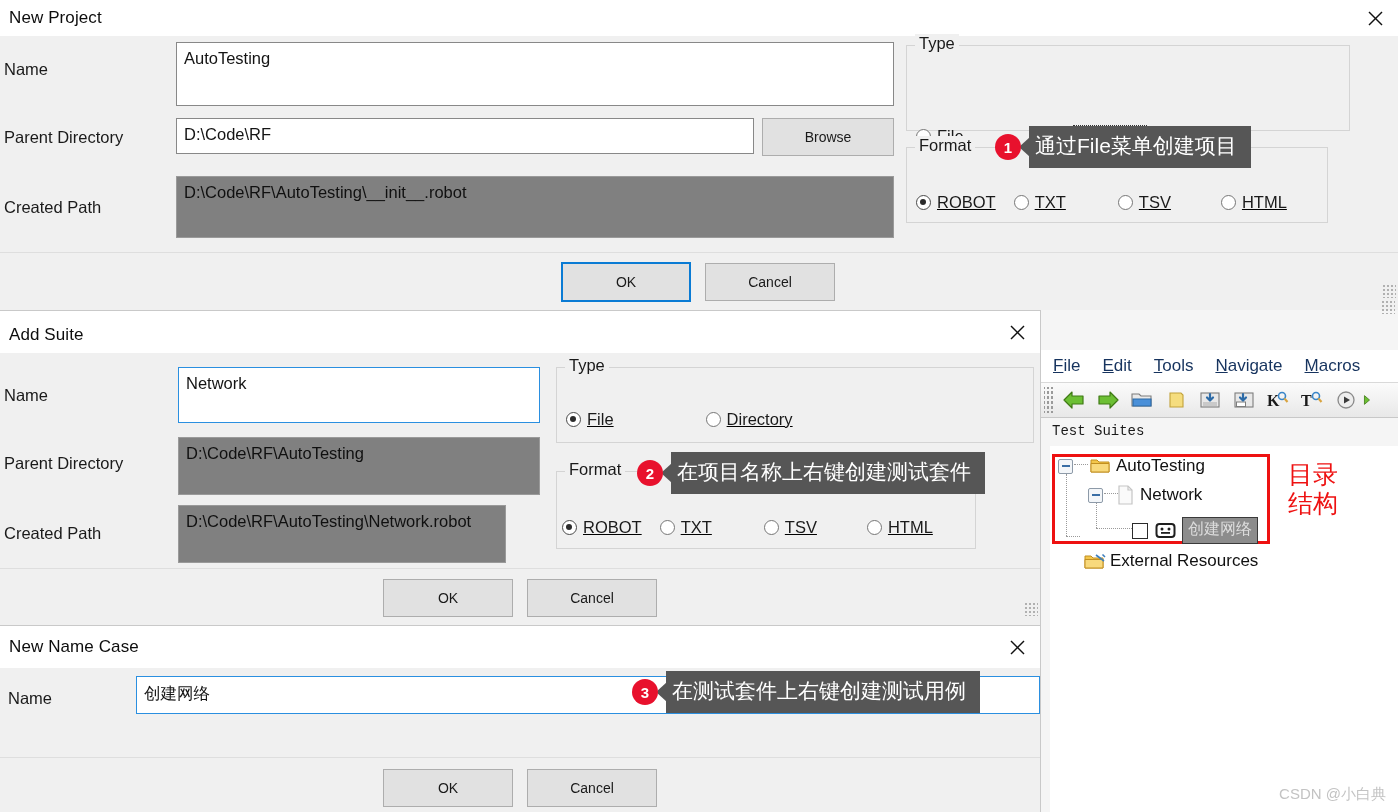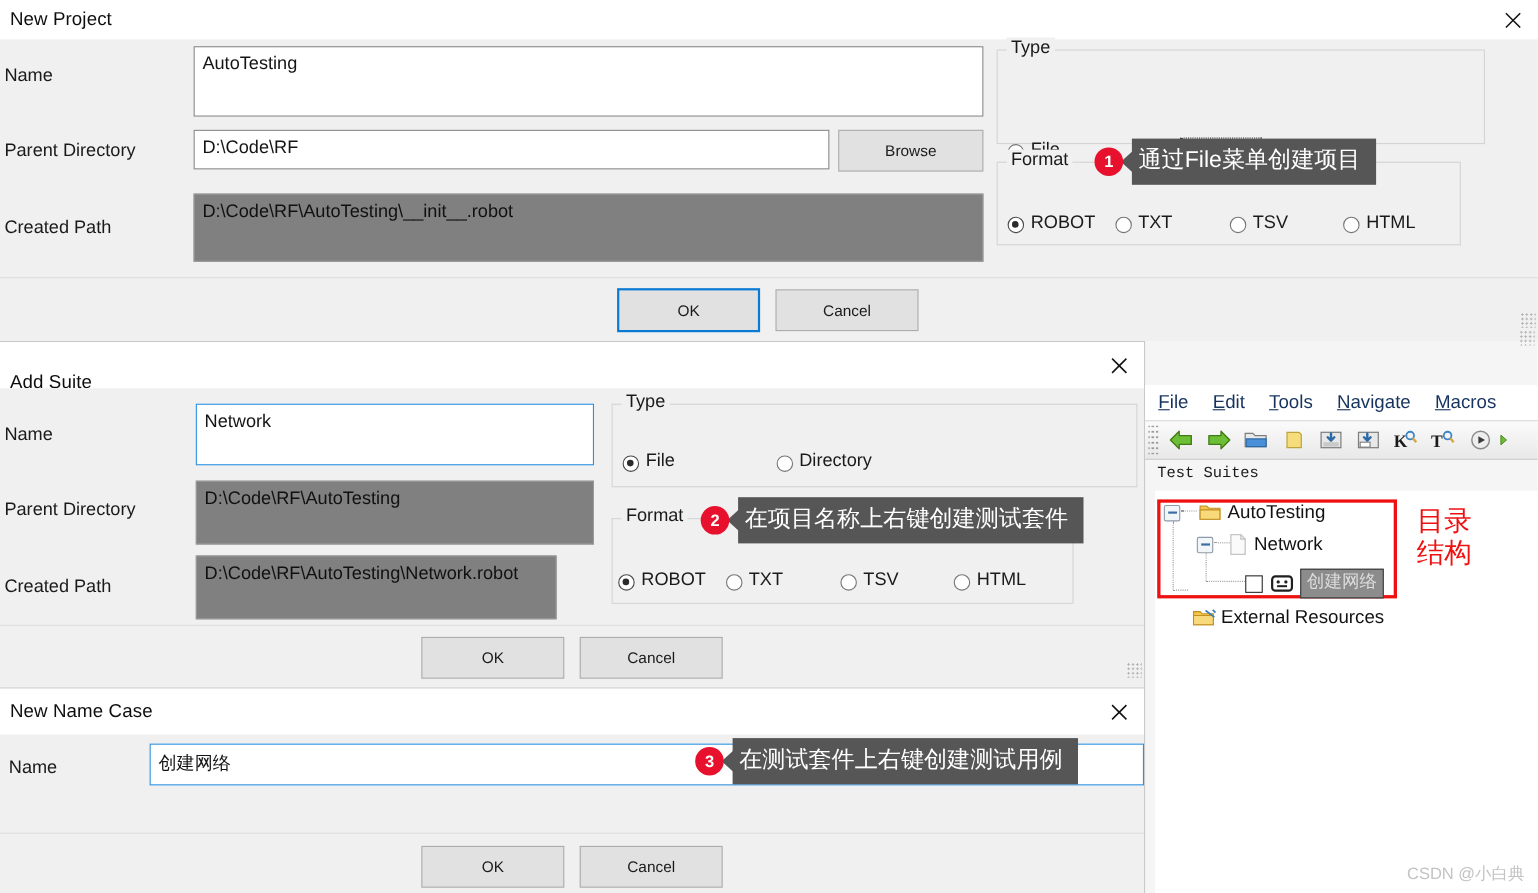--- a/index.html
+++ b/index.html
@@ -77,22 +77,22 @@
     position: absolute;
     background: #f0f0f0;
     padding: 0 4px;
     font-size: 16.5px; color: #1a1a1a;
     white-space: nowrap;
   }
 
   
   .radio-row { position: absolute; display: flex; align-items: center; }
   .radio {
-    display: inline-flex; align-items: flex-end;
-    margin-right: 0; white-space: nowrap;
+    display: inline-flex; align-items: center;
+    margin-right: 0; white-space: nowrap; text-decoration: underline;
   }
   .radio .dot {
     width: 15px; height: 15px; border-radius: 50%;
     border: 1.5px solid #767676; background: #fff;
     box-sizing: border-box; display: inline-block;
     position: relative; margin-right: 6px; flex: none;
   }
   .radio.sel-dark .dot { border-color: #4a4a4a; }
   .radio.sel-dark .dot::after {
     content: ""; position: absolute;
@@ -312,21 +312,21 @@
     <div class="dlg-footer" style="top:252px;height:58px;">
       <div class="footer-sep"></div>
       <div class="btn default" style="left:561px;top:10px;width:130px;height:40px;">OK</div>
       <div class="btn" style="left:705px;top:11px;width:130px;height:38px;">Cancel</div>
       <div class="resize-grip" style="right:2px;bottom:12px;"></div>
     </div>
   </div>
 
   <div class="dialog" id="dlg-add-suite" style="left:0;top:310px;width:1040px;height:315px;border-top:1px solid #c9c9c9;">
 
-    <div class="dlg-titlebar" style="height:47px;align-items:flex-end;">
+    <div class="dlg-titlebar" style="height:47px;">
       <span class="dlg-title">Add Suite</span>
       <div class="dlg-close" style="height:42px;right:0;">
         <svg width="17" height="17" viewBox="0 0 17 17">
           <line x1="2" y1="2" x2="15" y2="15" stroke="#111" stroke-width="1.4"></line>
           <line x1="15" y1="2" x2="2" y2="15" stroke="#111" stroke-width="1.4"></line>
         </svg>
       </div>
     </div>
 
     <div class="dlg-body" style="top:42px;height:215px;">

